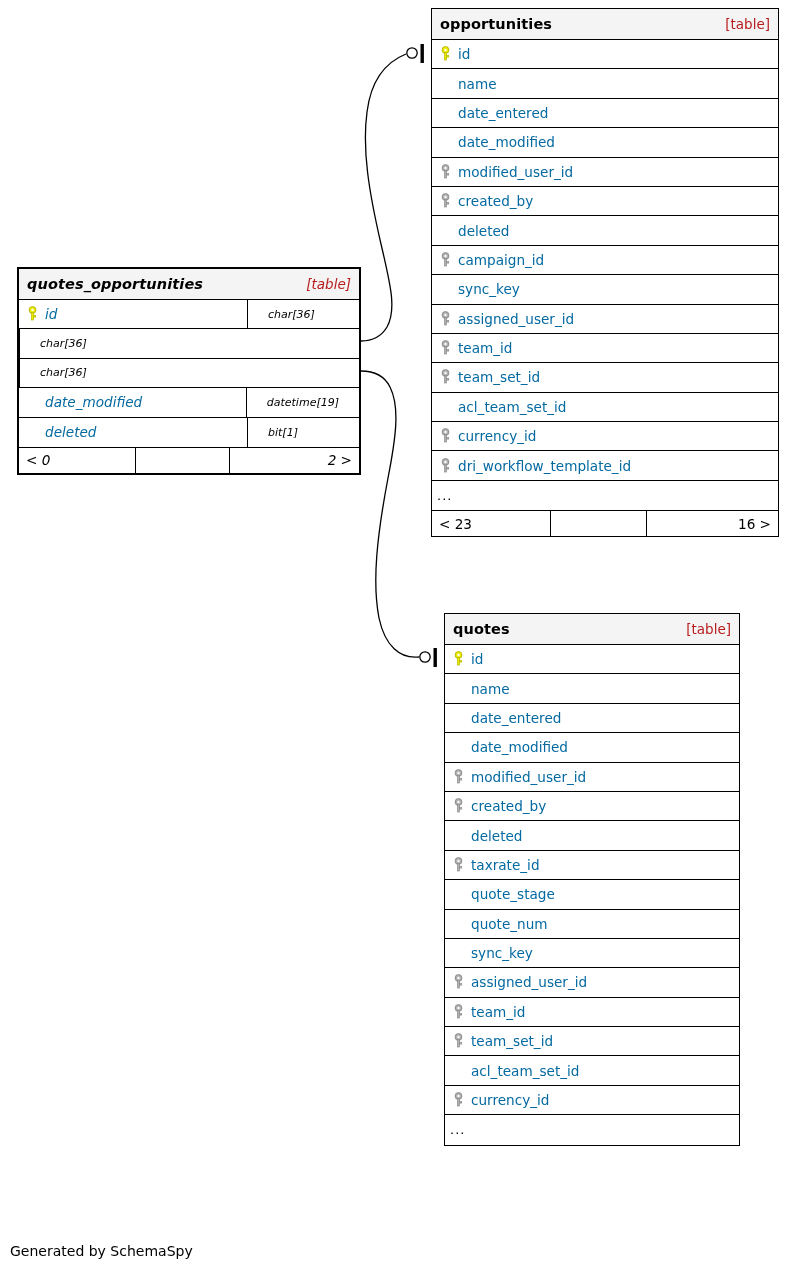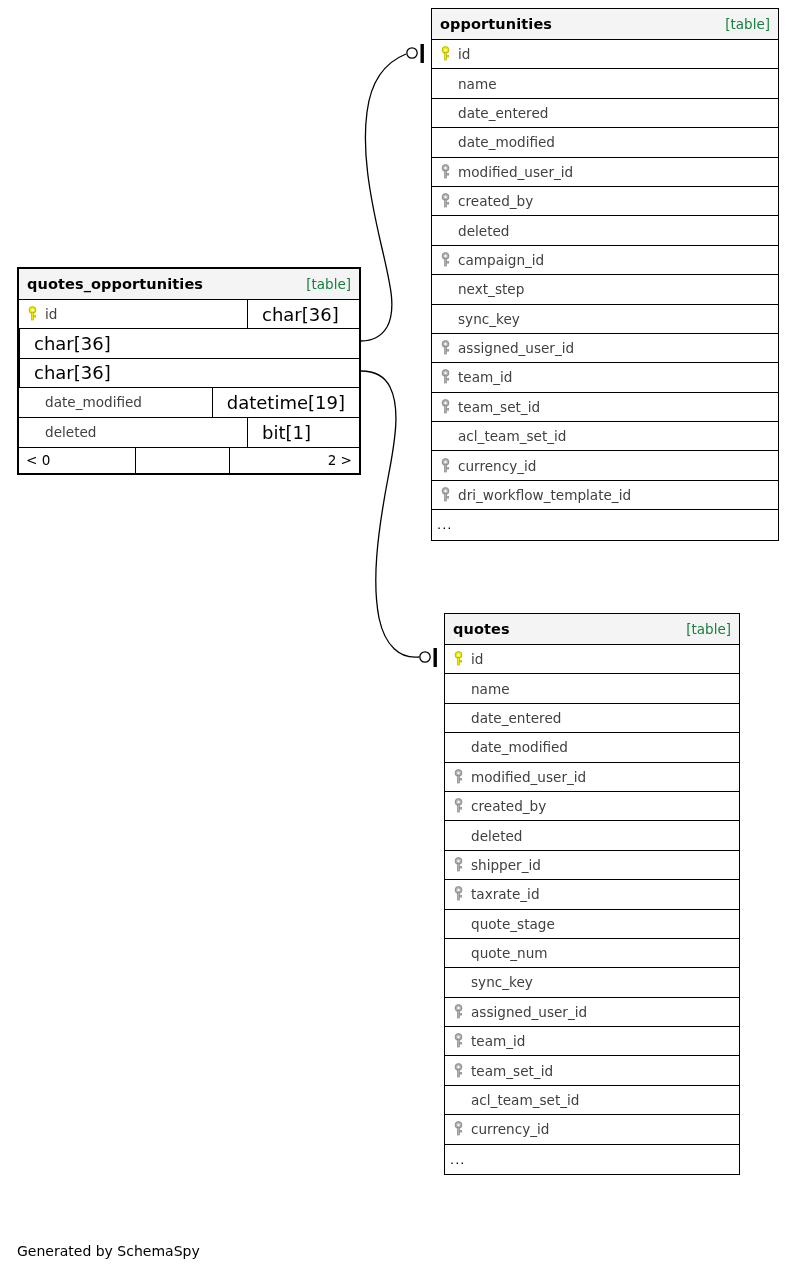--- a/index.html
+++ b/index.html
@@ -16,37 +16,37 @@
   
   .tbl{position:absolute;background:#ffffff;box-sizing:border-box;border:1px solid #000;}
   .tbl.heavy{border:2px solid #000;}
 
   .thead{
     display:flex;align-items:center;justify-content:space-between;
     background:#f4f4f4;border-bottom:1px solid #000;
     box-sizing:border-box;padding:0 8px;height:31px;
   }
   .tname{font-weight:bold;font-size:14.5px;color:#000;letter-spacing:.1px;}
-  .ttag{font-size:13.5px;color:#15803d;}
+  .ttag{font-size:13.5px;color:#b91c1c;}
 
   .rows{display:block;}
   .row{
     display:flex;align-items:stretch;box-sizing:border-box;
     border-bottom:1px solid #000;height:29.4px;
   }
   .row:last-child{border-bottom:none;}
   .cname{
     display:flex;align-items:center;gap:7px;
     box-sizing:border-box;padding:0 6px 0 8px;flex:1 1 auto;min-width:0;
-    font-size:13.6px;color:#404040;
+    font-size:13.6px;color:#0369a1;
   }
   .ctype{
     display:flex;align-items:center;box-sizing:border-box;
-    padding:0 14px;border-left:1px solid #000;
-    font-size:18px;color:#000;white-space:nowrap;
+    padding:0 20px;border-left:1px solid #000;
+    font-size:11px;color:#000;white-space:nowrap;
   }
   .row.ellipsis .cname{padding-left:5px;letter-spacing:1px;color:#000;font-size:13px;}
 
   
   .kslot{width:11px;height:16px;flex:0 0 11px;display:block;position:relative;}
   .kslot svg{display:block;width:11px;height:16px;}
 
   
   .tfoot{
     display:flex;align-items:stretch;border-top:1px solid #000;
@@ -55,21 +55,21 @@
   .fcell{
     display:flex;align-items:center;box-sizing:border-box;
     font-size:13.6px;color:#000;padding:0 7px;
   }
   .fcell.left{flex:0 0 34%;justify-content:flex-start;}
   .fcell.mid{flex:0 0 28%;border-left:1px solid #000;border-right:1px solid #000;}
   .fcell.right{flex:1 1 auto;justify-content:flex-end;}
 
   
   #caption{
-    position:absolute;left:17px;top:1243px;
+    position:absolute;left:10px;top:1243px;
     font-size:14px;color:#000;white-space:nowrap;
   }
 </style>
 </head>
 <body>
 
 <div id="canvas">
 
   <svg id="edges" viewBox="0 0 795 1275" width="795" height="1275">
 
@@ -81,21 +81,21 @@
     </g>
 
     <g>
       <path d="M361,371 C374,371 384,375 390,387 C400,407 396,437 388,478
                C377,536 372,582 379,618 C385,646 400,659 419,657" fill="none" stroke="#000" stroke-width="1.3"></path>
       <circle cx="425" cy="657" r="5.2" fill="#ffffff" stroke="#000" stroke-width="1.3"></circle>
       <rect x="433.5" y="648" width="3.4" height="19" fill="#000"></rect>
     </g>
   </svg>
 
-  <div class="tbl heavy" id="tbl-quotes-opportunities" style="left:17px;top:267px;width:344px;">
+  <div class="tbl heavy" id="tbl-quotes-opportunities" style="left:17px;top:267px;width:344px;font-style:italic;">
     <div class="thead">
       <span class="tname">quotes_opportunities</span>
       <span class="ttag">[table]</span>
     </div>
     <div class="rows">
         <div class="row">
           <span class="cname">
             <span class="kslot">
               <svg viewBox="0 0 11 16" aria-hidden="true">
                 <circle cx="5.5" cy="4" r="3.4" fill="#ecec00" stroke="#b8b800" stroke-width="1"></circle>
@@ -214,26 +214,20 @@
                 <rect x="4.4" y="6.6" width="2.2" height="7.4" fill="#b0b0b0" stroke="#8f8f8f" stroke-width=".7"></rect>
                 <rect x="6.6" y="9.4" width="2.1" height="1.7" fill="#b0b0b0" stroke="#8f8f8f" stroke-width=".7"></rect>
               </svg>
             </span>
             <span>campaign_id</span>
           </span>
         </div>
         <div class="row">
           <span class="cname">
             <span class="kslot"></span>
-            <span>next_step</span>
-          </span>
-        </div>
-        <div class="row">
-          <span class="cname">
-            <span class="kslot"></span>
             <span>sync_key</span>
           </span>
         </div>
         <div class="row">
           <span class="cname">
             <span class="kslot">
               <svg viewBox="0 0 11 16" aria-hidden="true">
                 <circle cx="5.5" cy="4" r="3.4" fill="#b0b0b0" stroke="#8f8f8f" stroke-width="1"></circle>
                 <circle cx="5.5" cy="4" r="1.2" fill="#ffffff"></circle>
                 <rect x="4.4" y="6.6" width="2.2" height="7.4" fill="#b0b0b0" stroke="#8f8f8f" stroke-width=".7"></rect>
@@ -298,20 +292,25 @@
                 <rect x="6.6" y="9.4" width="2.1" height="1.7" fill="#b0b0b0" stroke="#8f8f8f" stroke-width=".7"></rect>
               </svg>
             </span>
             <span>dri_workflow_template_id</span>
           </span>
         </div>
         <div class="row ellipsis">
           <span class="cname">...</span>
         </div>
       </div>
+    <div class="tfoot">
+      <span class="fcell left">&lt; 23</span>
+      <span class="fcell mid"></span>
+      <span class="fcell right">16 &gt;</span>
+    </div>
   </div>
 
   <div class="tbl" id="tbl-quotes" style="left:444px;top:613px;width:296px;">
     <div class="thead">
       <span class="tname">quotes</span>
       <span class="ttag">[table]</span>
     </div>
     <div class="rows">
         <div class="row">
           <span class="cname">
@@ -379,33 +378,20 @@
         <div class="row">
           <span class="cname">
             <span class="kslot">
               <svg viewBox="0 0 11 16" aria-hidden="true">
                 <circle cx="5.5" cy="4" r="3.4" fill="#b0b0b0" stroke="#8f8f8f" stroke-width="1"></circle>
                 <circle cx="5.5" cy="4" r="1.2" fill="#ffffff"></circle>
                 <rect x="4.4" y="6.6" width="2.2" height="7.4" fill="#b0b0b0" stroke="#8f8f8f" stroke-width=".7"></rect>
                 <rect x="6.6" y="9.4" width="2.1" height="1.7" fill="#b0b0b0" stroke="#8f8f8f" stroke-width=".7"></rect>
               </svg>
             </span>
-            <span>shipper_id</span>
-          </span>
-        </div>
-        <div class="row">
-          <span class="cname">
-            <span class="kslot">
-              <svg viewBox="0 0 11 16" aria-hidden="true">
-                <circle cx="5.5" cy="4" r="3.4" fill="#b0b0b0" stroke="#8f8f8f" stroke-width="1"></circle>
-                <circle cx="5.5" cy="4" r="1.2" fill="#ffffff"></circle>
-                <rect x="4.4" y="6.6" width="2.2" height="7.4" fill="#b0b0b0" stroke="#8f8f8f" stroke-width=".7"></rect>
-                <rect x="6.6" y="9.4" width="2.1" height="1.7" fill="#b0b0b0" stroke="#8f8f8f" stroke-width=".7"></rect>
-              </svg>
-            </span>
             <span>taxrate_id</span>
           </span>
         </div>
         <div class="row">
           <span class="cname">
             <span class="kslot"></span>
             <span>quote_stage</span>
           </span>
         </div>
         <div class="row">

